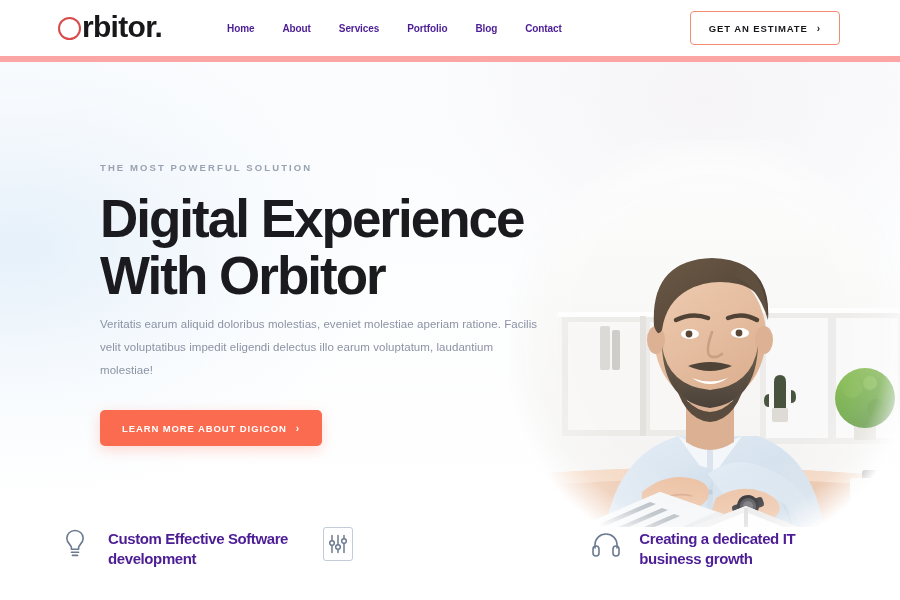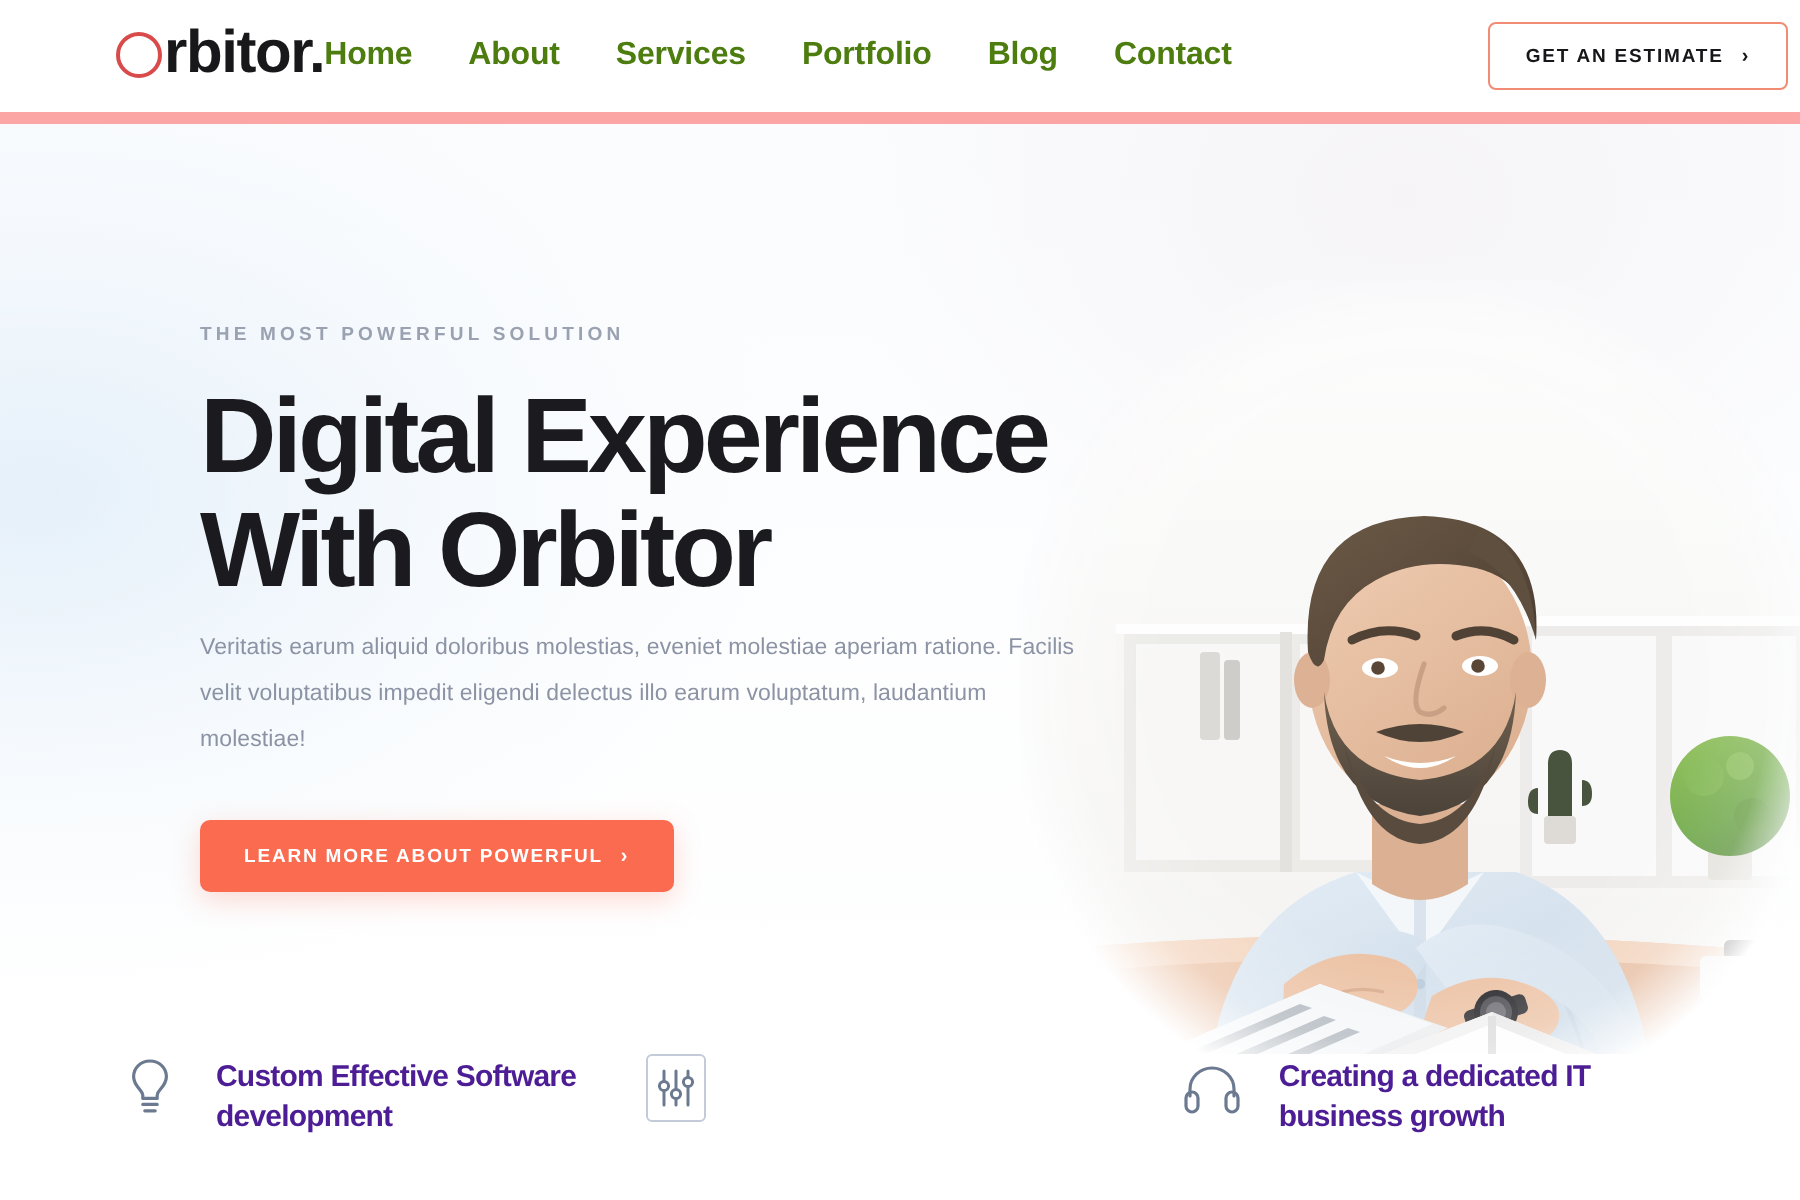--- a/index.html
+++ b/index.html
@@ -59,23 +59,23 @@
   }
   .logo-rest { font-size: 30px; font-weight: 700; color: #18181b; }
 
   .nav {
     display: flex;
     align-items: center;
     gap: 28px;
     margin-left: auto;
   }
   .nav-link {
-    font-size: 16px;
-    font-weight: 700;
-    color: #4d7c0f;
+    font-size: 10px;
+    font-weight: 700;
+    color: #4c1d95;
     text-decoration: none;
     letter-spacing: -0.1px;
     cursor: pointer;
     white-space: nowrap;
   }
 
   .estimate-btn {
     margin-left: 100px;
     border: 1.5px solid #f28b74;
     background: #ffffff;
@@ -248,21 +248,21 @@
       <div class="eyebrow">THE MOST POWERFUL SOLUTION</div>
 
       <h1 class="headline">
         <span>Digital Experience</span><br>
         <span>With Orbitor</span>
       </h1>
 
       <p class="hero-text">Veritatis earum aliquid doloribus molestias, eveniet molestiae aperiam ratione. Facilis velit voluptatibus impedit eligendi delectus illo earum voluptatum, laudantium molestiae!</p>
 
       <button class="learn-btn">
-        <span>LEARN MORE ABOUT POWERFUL</span>
+        <span>LEARN MORE ABOUT DIGICON</span>
         <span class="arrow">›</span>
       </button>
     </div>
 
     <div class="hero-media">
       <svg viewBox="0 0 400 420" xmlns="http://www.w3.org/2000/svg" role="img">
         <defs>
           <radialGradient id="fadeMaskGrad" cx="50%" cy="48%" r="52%">
             <stop offset="0%" stop-color="#fff" stop-opacity="1"></stop>
             <stop offset="62%" stop-color="#fff" stop-opacity="1"></stop>

